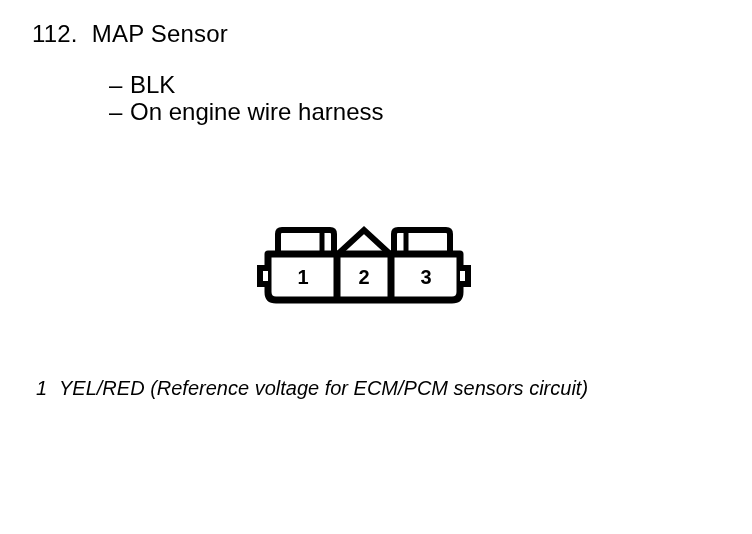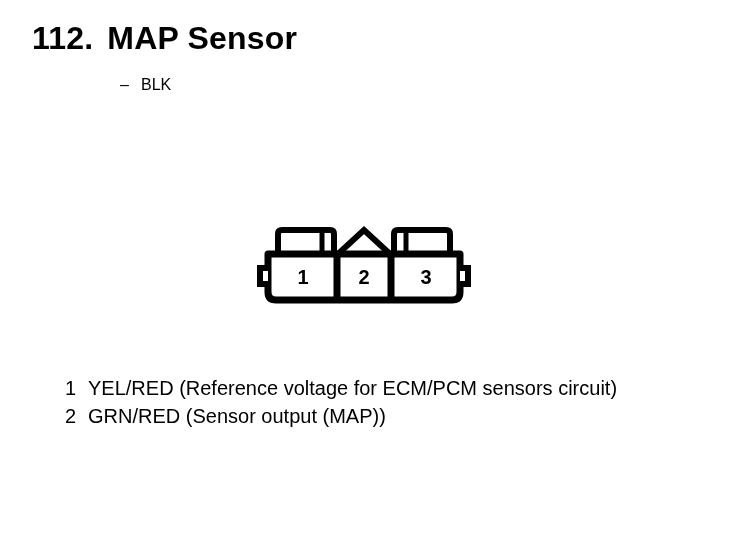--- a/index.html
+++ b/index.html
@@ -15,35 +15,35 @@
     font-family: "Liberation Sans", sans-serif;
     color: #000000;
     -webkit-font-smoothing: none;
   }
 
   
   .page-title {
     position: absolute;
     left: 32px;
     top: 20px;
-    font-size: 32px;
-    font-weight: bold;
+    font-size: 24px;
+    font-weight: normal;
     letter-spacing: 0.2px;
     white-space: nowrap;
   }
   .page-title .title-num {
     margin-right: 14px;
   }
 
   
   .attr-list {
     position: absolute;
-    left: 120px;
+    left: 109px;
     top: 71px;
-    font-size: 16px;
+    font-size: 24px;
     line-height: 27px;
   }
   .attr-row {
     white-space: nowrap;
   }
   .attr-dash {
     display: inline-block;
     width: 21px;
   }
 
@@ -62,24 +62,25 @@
     font-family: "Liberation Sans", sans-serif;
     font-size: 20px;
     font-weight: bold;
     fill: #000000;
     text-anchor: middle;
   }
 
   
   .pin-legend {
     position: absolute;
-    left: 56px;
+    left: 27px;
     top: 374px;
     font-size: 20px;
     line-height: 28px;
+    font-style: italic;
   }
   .legend-row {
     white-space: nowrap;
     display: block;
   }
   .legend-num {
     display: inline-block;
     width: 20px;
     text-align: right;
     margin-right: 12px;
@@ -91,20 +92,23 @@
 </head>
 <body>
 
 <div class="page-title">
   <span class="title-num">112.</span><span class="title-name">MAP Sensor</span>
 </div>
 
 <div class="attr-list">
   <div class="attr-row">
     <span class="attr-dash">–</span><span>BLK</span>
+  </div>
+  <div class="attr-row">
+    <span class="attr-dash">–</span><span>On engine wire harness</span>
   </div>
 </div>
 
 <div class="connector-figure">
   <svg width="216" height="84" viewBox="0 0 216 84" xmlns="http://www.w3.org/2000/svg">
 
     <path d="M 22 32 L 22 12 Q 22 8 26 8 L 74 8 Q 78 8 78 12 L 78 32" fill="none" stroke="#000000" stroke-width="6"></path>
 
     <line x1="66" y1="10" x2="66" y2="30" stroke="#000000" stroke-width="5"></line>
 
@@ -127,16 +131,13 @@
     <text class="pin-num" x="47" y="62">1</text>
     <text class="pin-num" x="108" y="62">2</text>
     <text class="pin-num" x="170" y="62">3</text>
   </svg>
 </div>
 
 <div class="pin-legend">
   <span class="legend-row">
     <span class="legend-num">1</span><span class="legend-text">YEL/RED (Reference voltage for ECM/PCM sensors circuit)</span>
   </span>
-  <span class="legend-row">
-    <span class="legend-num">2</span><span class="legend-text">GRN/RED (Sensor output (MAP))</span>
-  </span>
 </div>
 
 </body></html>

